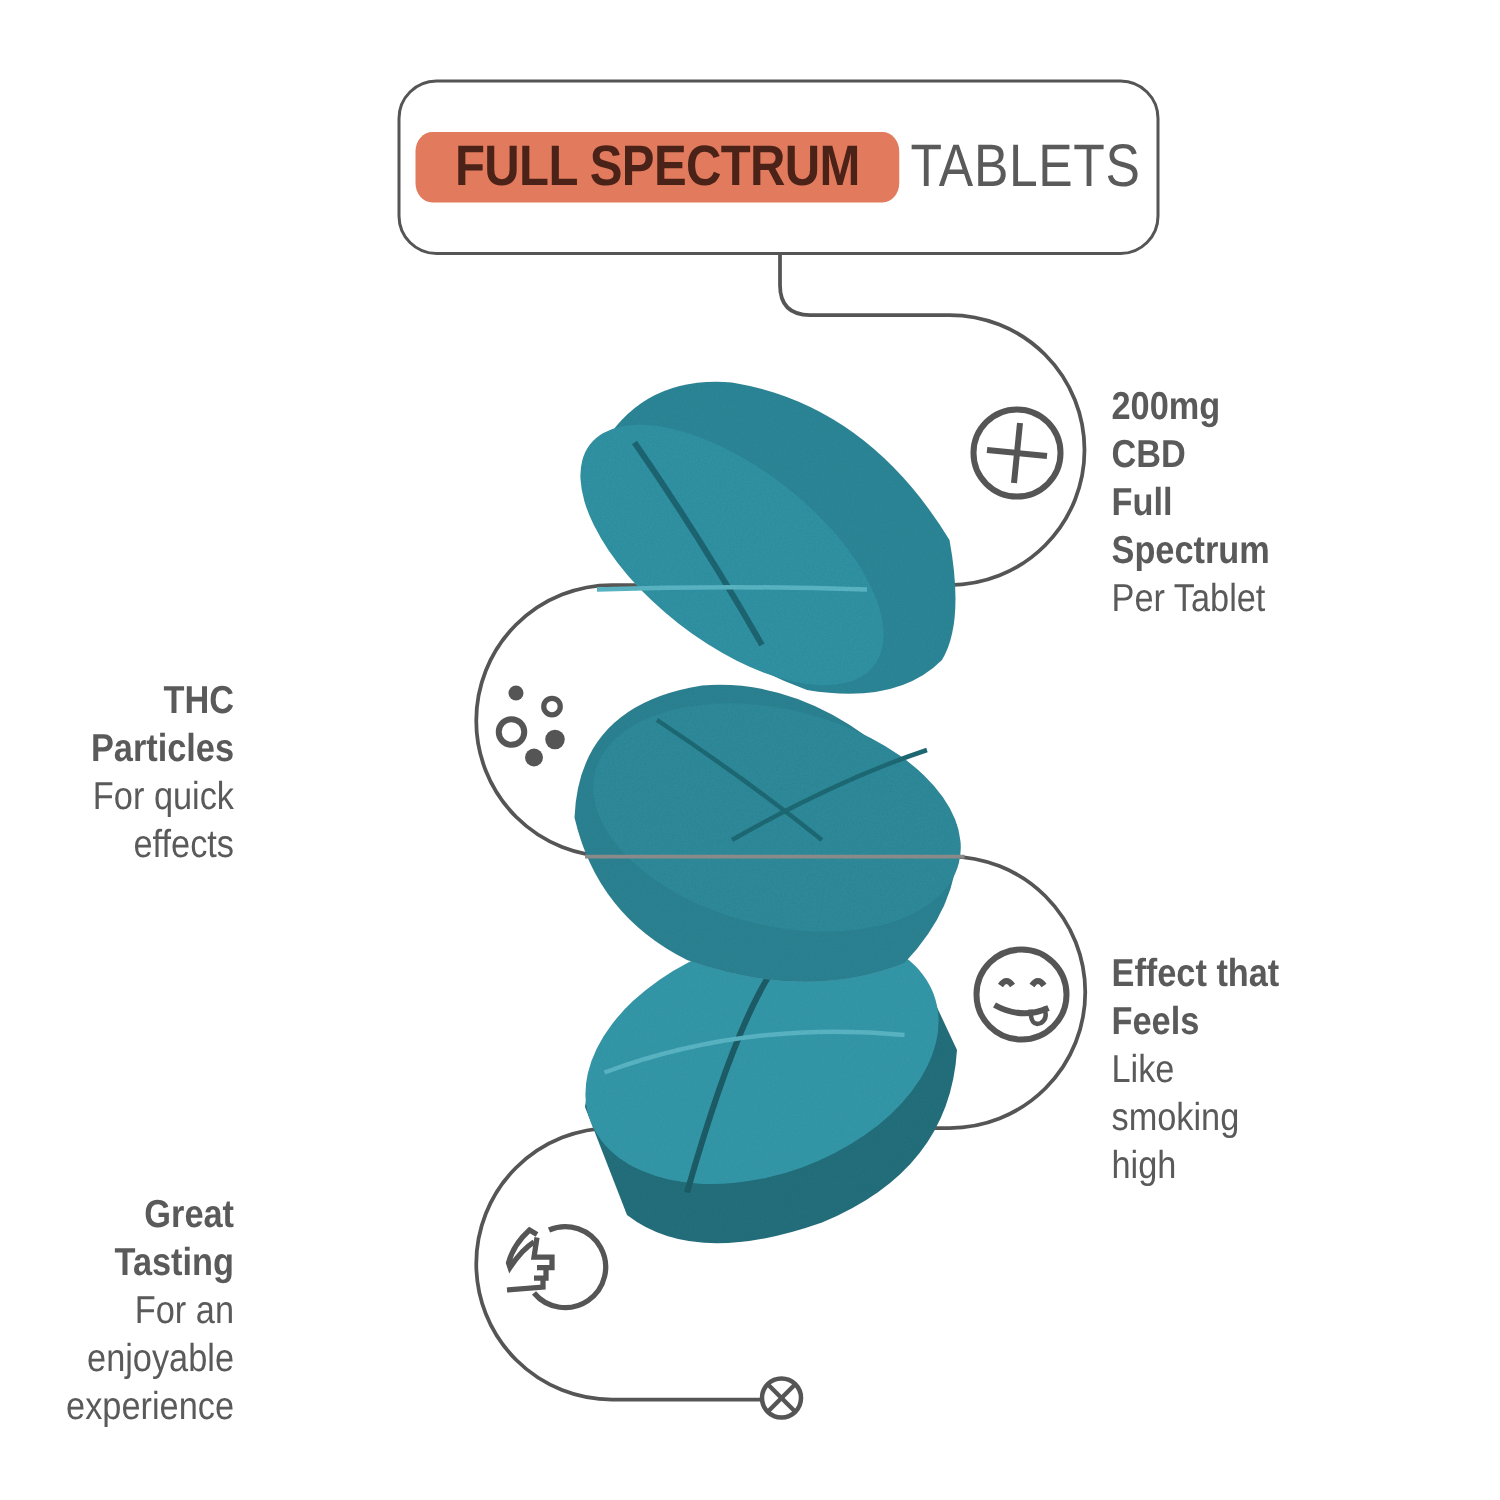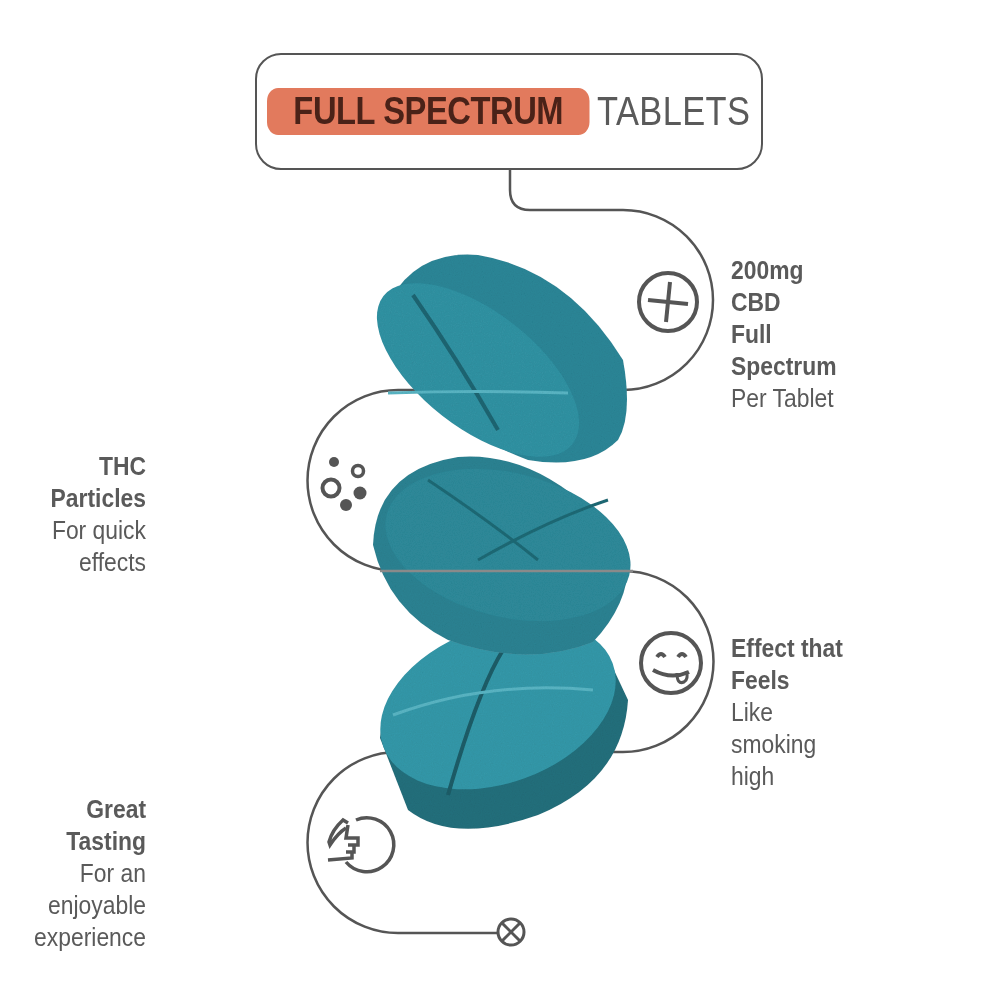--- a/index.html
+++ b/index.html
@@ -1,18 +1,18 @@
 <!DOCTYPE html>
 <html><head>
   <meta charset="utf-8">
   <style>
     html, body { margin: 0; padding: 0; background: #ffffff; }
     body { width: 1000px; height: 1000px; position: relative; overflow: hidden;
            font-family: "Liberation Sans", "DejaVu Sans", sans-serif; color: #555555; }
-    .stage { position: absolute; left: 8px; top: 0; width: 856px; height: 1000px; }
+    .stage { position: absolute; left: 18px; top: 0; width: 856px; height: 1000px; }
     svg.layer { position: absolute; left: 0; top: 0; }
     .header-box {
       position: absolute; left: 247px; top: 53px; width: 508px; height: 117px;
       border: 2px solid #555555; border-radius: 26px; box-sizing: border-box; background: #fff;
     }
     .header-pill {
       position: absolute; left: 10px; top: 33px; height: 47px; width: 323px;
       background: #e27a5d; border-radius: 13px;
       display: flex; align-items: center; justify-content: center;
       font-family: "Liberation Sans", sans-serif; font-weight: bold; font-size: 38px;

